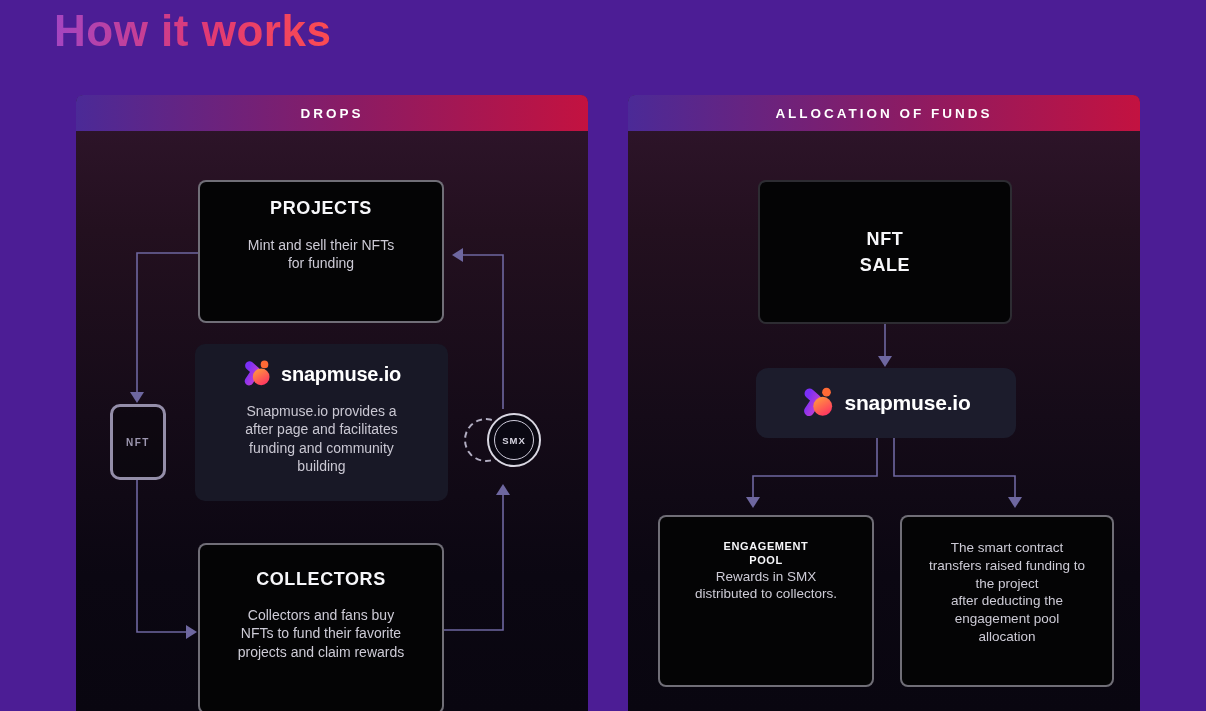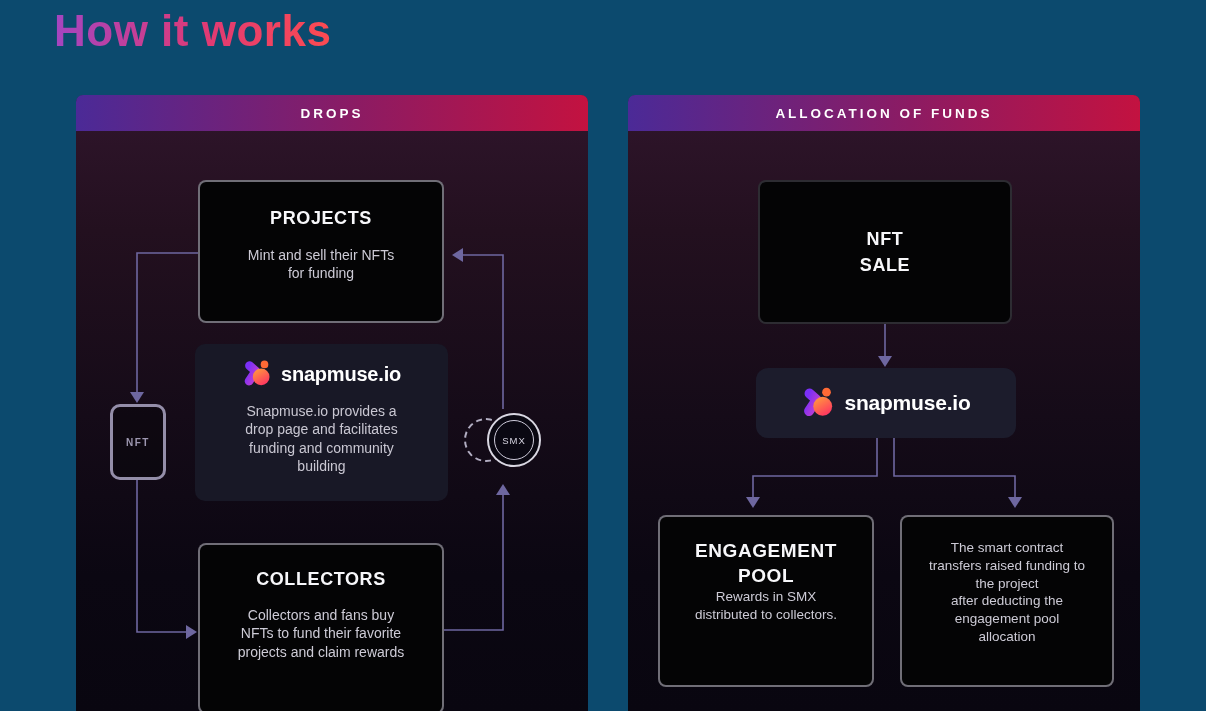--- a/index.html
+++ b/index.html
@@ -1,16 +1,16 @@
 <!DOCTYPE html>
 <html><head>
 <meta charset="utf-8">
 <style>
   html,body{margin:0;padding:0;background:#0d0b15;}
-  .page{position:relative;width:1206px;height:711px;background:#0c4a6e;overflow:hidden;
+  .page{position:relative;width:1206px;height:711px;background:#4c1d95;overflow:hidden;
         font-family:"Liberation Sans",sans-serif;}
 
   
   .headline{position:absolute;left:54px;top:6px;font-size:44px;font-weight:bold;
     letter-spacing:.5px;color:#e8406a;
     background:linear-gradient(90deg,#a445c1 0%,#e03a74 55%,#fc4b51 100%);
     -webkit-background-clip:text;background-clip:text;
     -webkit-text-fill-color:transparent;}
 
   
@@ -22,34 +22,34 @@
     background:linear-gradient(90deg,#4b2a97 0%,#8c1b63 55%,#c31240 100%);
     display:flex;align-items:center;justify-content:center;
     color:#ffffff;font-size:13.5px;font-weight:bold;letter-spacing:3px;}
 
   
   .box{position:absolute;background:#040405;border:2px solid rgba(219,216,233,0.5);
     border-radius:8px;box-sizing:border-box;text-align:center;color:#cdcbd6;}
   .box .box-title{color:#f7f7fa;font-weight:bold;letter-spacing:.6px;white-space:pre-line;}
   .box .box-body{white-space:pre-line;line-height:1.32;}
 
-  .projects-box{left:198px;top:180px;width:246px;height:143px;padding-top:26px;}
+  .projects-box{left:198px;top:180px;width:246px;height:143px;padding-top:16px;}
   .projects-box .box-title{font-size:18px;}
   .projects-box .box-body{font-size:14px;margin-top:17px;}
 
   .collectors-box{left:198px;top:543px;width:246px;height:171px;padding-top:24px;}
   .collectors-box .box-title{font-size:18px;}
   .collectors-box .box-body{font-size:14px;margin-top:16px;}
 
   .nftsale-box{left:758px;top:180px;width:254px;height:144px;
     border-color:rgba(190,185,215,0.22);display:flex;align-items:center;justify-content:center;}
   .nftsale-box .box-title{font-size:18px;line-height:1.45;}
 
   .engagement-box{left:658px;top:515px;width:216px;height:172px;padding-top:22px;}
-  .engagement-box .box-title{font-size:19px;line-height:1.3;}
+  .engagement-box .box-title{font-size:11px;line-height:1.3;}
   .engagement-box .box-body{font-size:13.5px;}
 
   .projectr-box{left:900px;top:515px;width:214px;height:172px;padding-top:22px;}
   .projectr-box .box-title{font-size:16.5px;}
   .projectr-box .box-body{font-size:13.5px;}
 
   
   .snap-card{position:absolute;background:#181826;border-radius:10px;box-sizing:border-box;
     text-align:center;color:#c9c7d2;}
   .snap-card.left-card{left:195px;top:344px;width:253px;height:157px;padding-top:15px;}
@@ -67,21 +67,21 @@
     color:#9d97b0;font-size:10px;font-weight:bold;letter-spacing:1.5px;}
 
   
   .smx-back{position:absolute;left:464px;top:418px;width:44px;height:44px;border-radius:50%;
     border:2px dashed #b2aec2;box-sizing:border-box;}
   .smx-coin{position:absolute;left:487px;top:413px;width:54px;height:54px;border-radius:50%;
     border:2px solid #d9d7e2;background:#0a0812;box-sizing:border-box;
     display:flex;align-items:center;justify-content:center;}
   .smx-inner{width:40px;height:40px;border-radius:50%;border:1.5px solid #cfccdb;
     box-sizing:border-box;display:flex;align-items:center;justify-content:center;
-    color:#d6d4e0;font-size:9.5px;font-weight:normal;letter-spacing:1px;}
+    color:#d6d4e0;font-size:9.5px;font-weight:bold;letter-spacing:1px;}
 
   
   .connectors{position:absolute;left:0;top:0;width:1206px;height:711px;pointer-events:none;}
   .connectors path,.connectors polyline{fill:none;stroke:#6e67a0;stroke-width:1.6;}
   .connectors polygon{fill:#6e67a0;stroke:none;}
 </style>
 </head>
 <body>
 
 <div class="page">
@@ -157,21 +157,21 @@
               <stop offset="1" stop-color="#ff2e63"></stop>
           </linearGradient>
         </defs>
         <polyline points="9,8 16.5,14.5 8.5,26.5" stroke="url(#lgP1)" stroke-width="10.5" stroke-linecap="round" stroke-linejoin="round" fill="none"></polyline>
         <circle cx="23" cy="21.5" r="10" fill="url(#lgO1)"></circle>
         <circle cx="27" cy="6.5" r="4.6" fill="#ff6a35"></circle>
       </svg>
       <span class="brand-text">snapmuse.io</span>
     </div>
     <div class="box-body">Snapmuse.io provides a
-drop page and facilitates
+after page and facilitates
 funding and community
 building</div>
   </div>
 
   <div class="box collectors-box">
     <div class="box-title">COLLECTORS</div>
     <div class="box-body">Collectors and fans buy
 NFTs to fund their favorite
 projects and claim rewards</div>
   </div>

